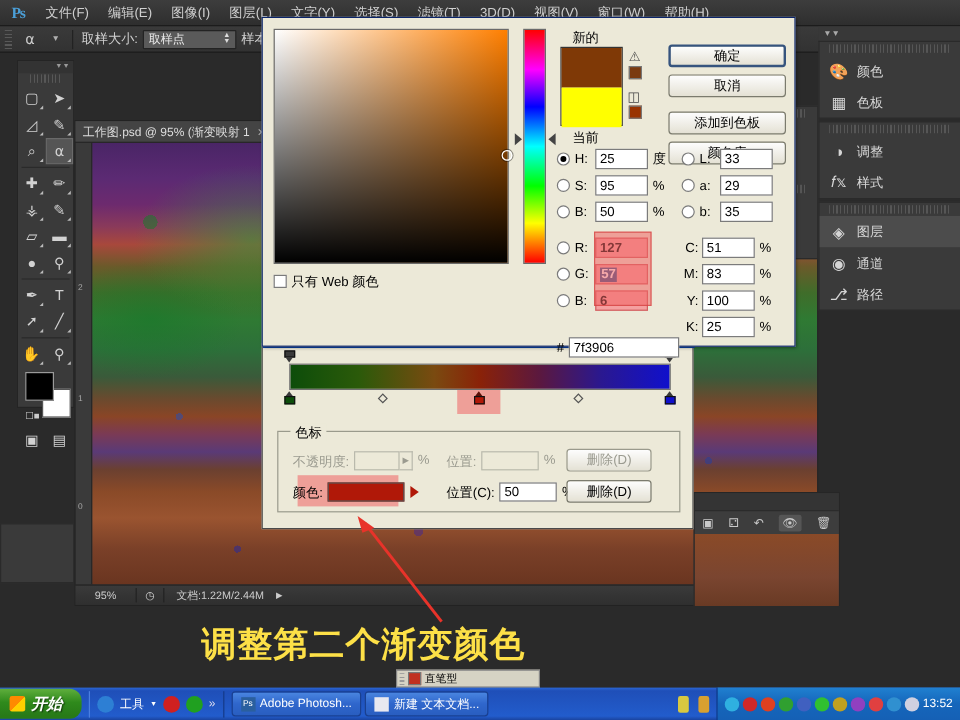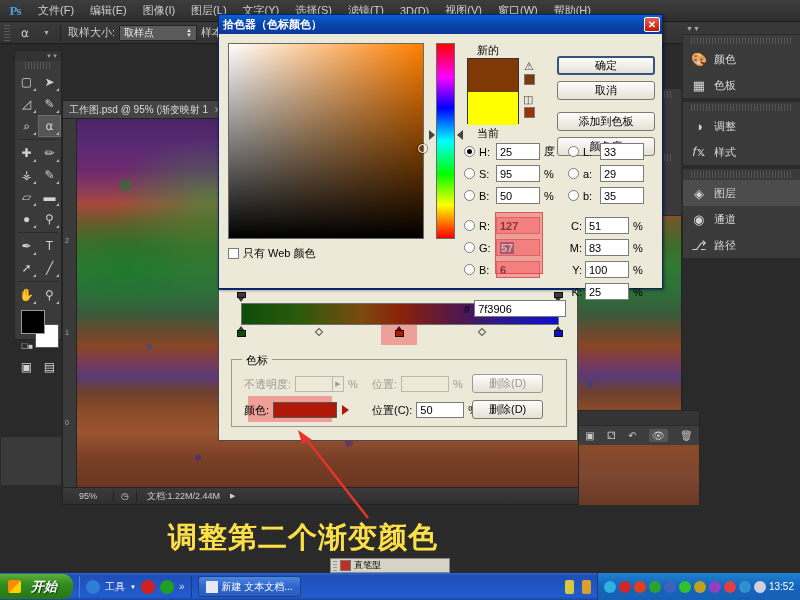--- a/index.html
+++ b/index.html
@@ -328,21 +328,21 @@
     font-family:"DejaVu Sans", sans-serif;}
 
   
   .taskbar { position:absolute; left:0; bottom:0; width:800px; height:27px;
     background:linear-gradient(#2b66d4,#1f4fb8 10%,#225ccc 88%,#1a44a0);
     display:flex; align-items:center; }
   .start {
     height:25px; padding:0 16px 0 8px; margin-right:6px;
     background:linear-gradient(#5fae3c,#2f8a1c 45%,#287a18 90%);
     border-radius:0 10px 10px 0; color:#fff; font-weight:bold; font-size:13px;
-    display:flex; align-items:center; gap:10px;
+    display:flex; align-items:center; gap:5px;
     font-family:"DejaVu Sans", sans-serif; font-style:italic;
     text-shadow:1px 1px 1px rgba(0,0,0,.5);
   }
   .start .flag{ width:13px;height:13px;
     background:linear-gradient(135deg,#ff8a00 50%, #ffd000 50%); border-radius:2px;}
   .qlaunch { display:flex; align-items:center; gap:5px; padding:0 6px;
     border-left:1px solid #4a7fe0; border-right:1px solid #143a88; height:22px;}
   .ql-ico{ width:14px;height:14px;border-radius:50%;}
   .tasks { display:flex; align-items:center; gap:3px; padding-left:6px; flex:1;}
   .task {
@@ -606,24 +606,20 @@
         <span class="gin live" style="width:48px;margin-left:4px;">50</span>
         <span style="margin-left:4px;">%</span>
       </div>
       <div class="gr-row" style="left:240px;top:40px;">
         <span class="gbtn live">删除(D)</span>
       </div>
     </div>
   </div>
 
   <div class="dlg">
-    <div class="dlg-title">
-      <span>拾色器（色标颜色）</span>
-      <span class="dlg-close">✕</span>
-    </div>
 
     <div class="dlg-body">
 
       <div class="colorfield">
         <div class="cf-cursor"></div>
       </div>
 
       <div class="webonly">
         <span class="chk"></span>
         <span>只有 Web 颜色</span>
@@ -765,20 +761,24 @@
     </div>
     <div class="qlaunch">
       <span class="ql-ico" style="background:#2d7fd4"></span>
       <span style="color:#fff;font-size:10px;">工具</span>
       <span style="color:#fff;font-size:6px;">▼</span>
       <span class="ql-ico" style="background:#d02020"></span>
       <span class="ql-ico" style="background:#20a020"></span>
       <span style="color:#dde;font-size:10px;">»</span>
     </div>
     <div class="tasks">
+      <div class="task">
+        <span class="ti" style="background:#2a5f9e;color:#fff;font-size:7px;display:flex;align-items:center;justify-content:center;">Ps</span>
+        <span>Adobe Photosh...</span>
+      </div>
       <div class="task">
         <span class="ti" style="background:#e8e8f0;"></span>
         <span>新建 文本文档...</span>
       </div>
     </div>
     <div style="display:flex;gap:8px;padding-right:6px;">
       <span style="width:9px;height:14px;background:#d8c840;border-radius:2px;"></span>
       <span style="width:9px;height:14px;background:#d8a030;border-radius:2px;"></span>
     </div>
     <div class="tray">

